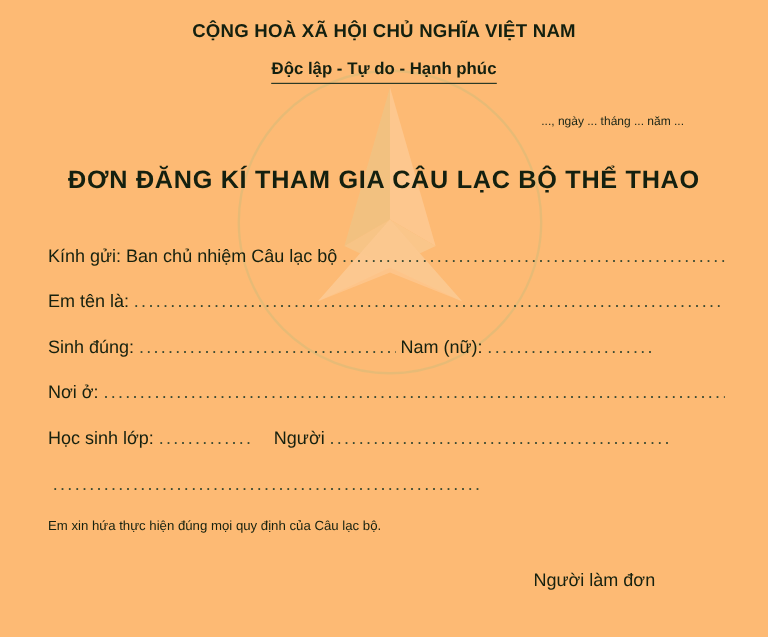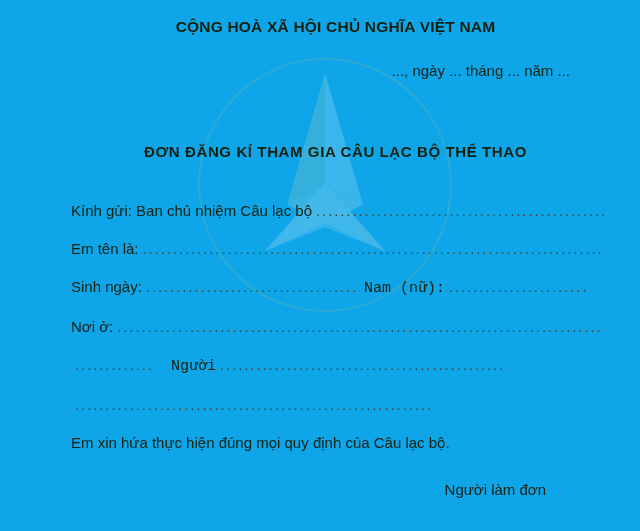--- a/index.html
+++ b/index.html
@@ -9,24 +9,23 @@
   body {
     width: 640px;
     height: 531px;
     background: #ffffff;
     font-family: "Liberation Sans", sans-serif;
   }
   .page {
     position: relative;
     width: 640px;
     height: 531px;
-    background: #0ea5e9;
+    background: #fdba74;
     overflow: hidden;
     box-sizing: border-box;
-    padding-left: 31px;
   }
   
   .watermark {
     position: absolute;
     left: 195px;
     top: 55px;
     width: 260px;
     height: 260px;
     opacity: 0.22;
     pointer-events: none;
@@ -53,27 +52,27 @@
     font-size: 14px;
     font-weight: bold;
     color: #14200f;
     padding-bottom: 4px;
     border-bottom: 1.4px solid #2c3a26;
   }
   .datepart {
     text-align: right;
     margin-top: 26px;
     padding-right: 34px;
-    font-size: 15px;
+    font-size: 10px;
     color: #1a2516;
   }
   .title {
     text-align: center;
-    margin-top: 64px;
-    font-size: 15px;
+    margin-top: 32px;
+    font-size: 21px;
     font-weight: bold;
     letter-spacing: 0.6px;
     color: #14200f;
   }
   .body {
     margin-top: 42px;
     padding-left: 4px;
   }
   .line {
     display: flex;
@@ -98,24 +97,23 @@
   .line .dots.short {
     flex: 0 0 auto;
     width: 92px;
   }
   .line .dots.mid {
     flex: 0 0 auto;
     width: 214px;
   }
   .line .lbl.inline {
     margin-left: 4px;
-    font-family: Liberation Mono, monospace;
   }
   .plain {
-    font-size: 15px;
+    font-size: 11px;
     margin-bottom: 21px;
     color: #16210f;
   }
   .signer {
     margin-top: 30px;
     text-align: right;
     padding-right: 58px;
     font-size: 15px;
     color: #16210f;
   }
@@ -133,50 +131,54 @@
       <path d="M130 128 L168 150 L70 196 Z" fill="#eef5e4" opacity="0.9"></path>
       <path d="M130 128 L92 150 L190 196 Z" fill="#dfecd0" opacity="0.9"></path>
       <path d="M70 196 L130 128 L190 196 L130 172 Z" fill="#ffffff" opacity="0.7"></path>
     </svg>
   </div>
 
   <div class="content">
 
     <div class="nation">CỘNG HOÀ XÃ HỘI CHỦ NGHĨA VIỆT NAM</div>
 
+    <div class="motto-wrap">
+      <span class="motto">Độc lập - Tự do - Hạnh phúc</span>
+    </div>
 
     <div class="datepart">..., ngày ... tháng ... năm ...</div>
 
     <div class="title">ĐƠN ĐĂNG KÍ THAM GIA CÂU LẠC BỘ THỂ THAO</div>
 
     <div class="body">
 
       <div class="line">
         <span class="lbl">Kính gửi: Ban chủ nhiệm Câu lạc bộ</span>
         <span class="dots">........................................................</span>
       </div>
 
       <div class="line">
         <span class="lbl">Em tên là:</span>
         <span class="dots">...........................................................................................</span>
       </div>
 
       <div class="line">
-        <span class="lbl">Sinh ngày:</span>
+        <span class="lbl">Sinh đúng:</span>
         <span class="dots mid">..........................................</span>
         <span class="lbl inline">Nam (nữ):</span>
         <span class="dots">.......................</span>
       </div>
 
       <div class="line">
         <span class="lbl">Nơi ở:</span>
         <span class="dots">...............................................................................................</span>
       </div>
 
       <div class="line">
+        <span class="lbl">Học sinh lớp:</span>
         <span class="dots short">.............</span>
         <span class="lbl inline">Người</span>
         <span class="dots">...............................................</span>
       </div>
 
       <div class="line">
         <span class="dots">...........................................................</span>
       </div>
 
       <div class="plain">Em xin hứa thực hiện đúng mọi quy định của Câu lạc bộ.</div>

